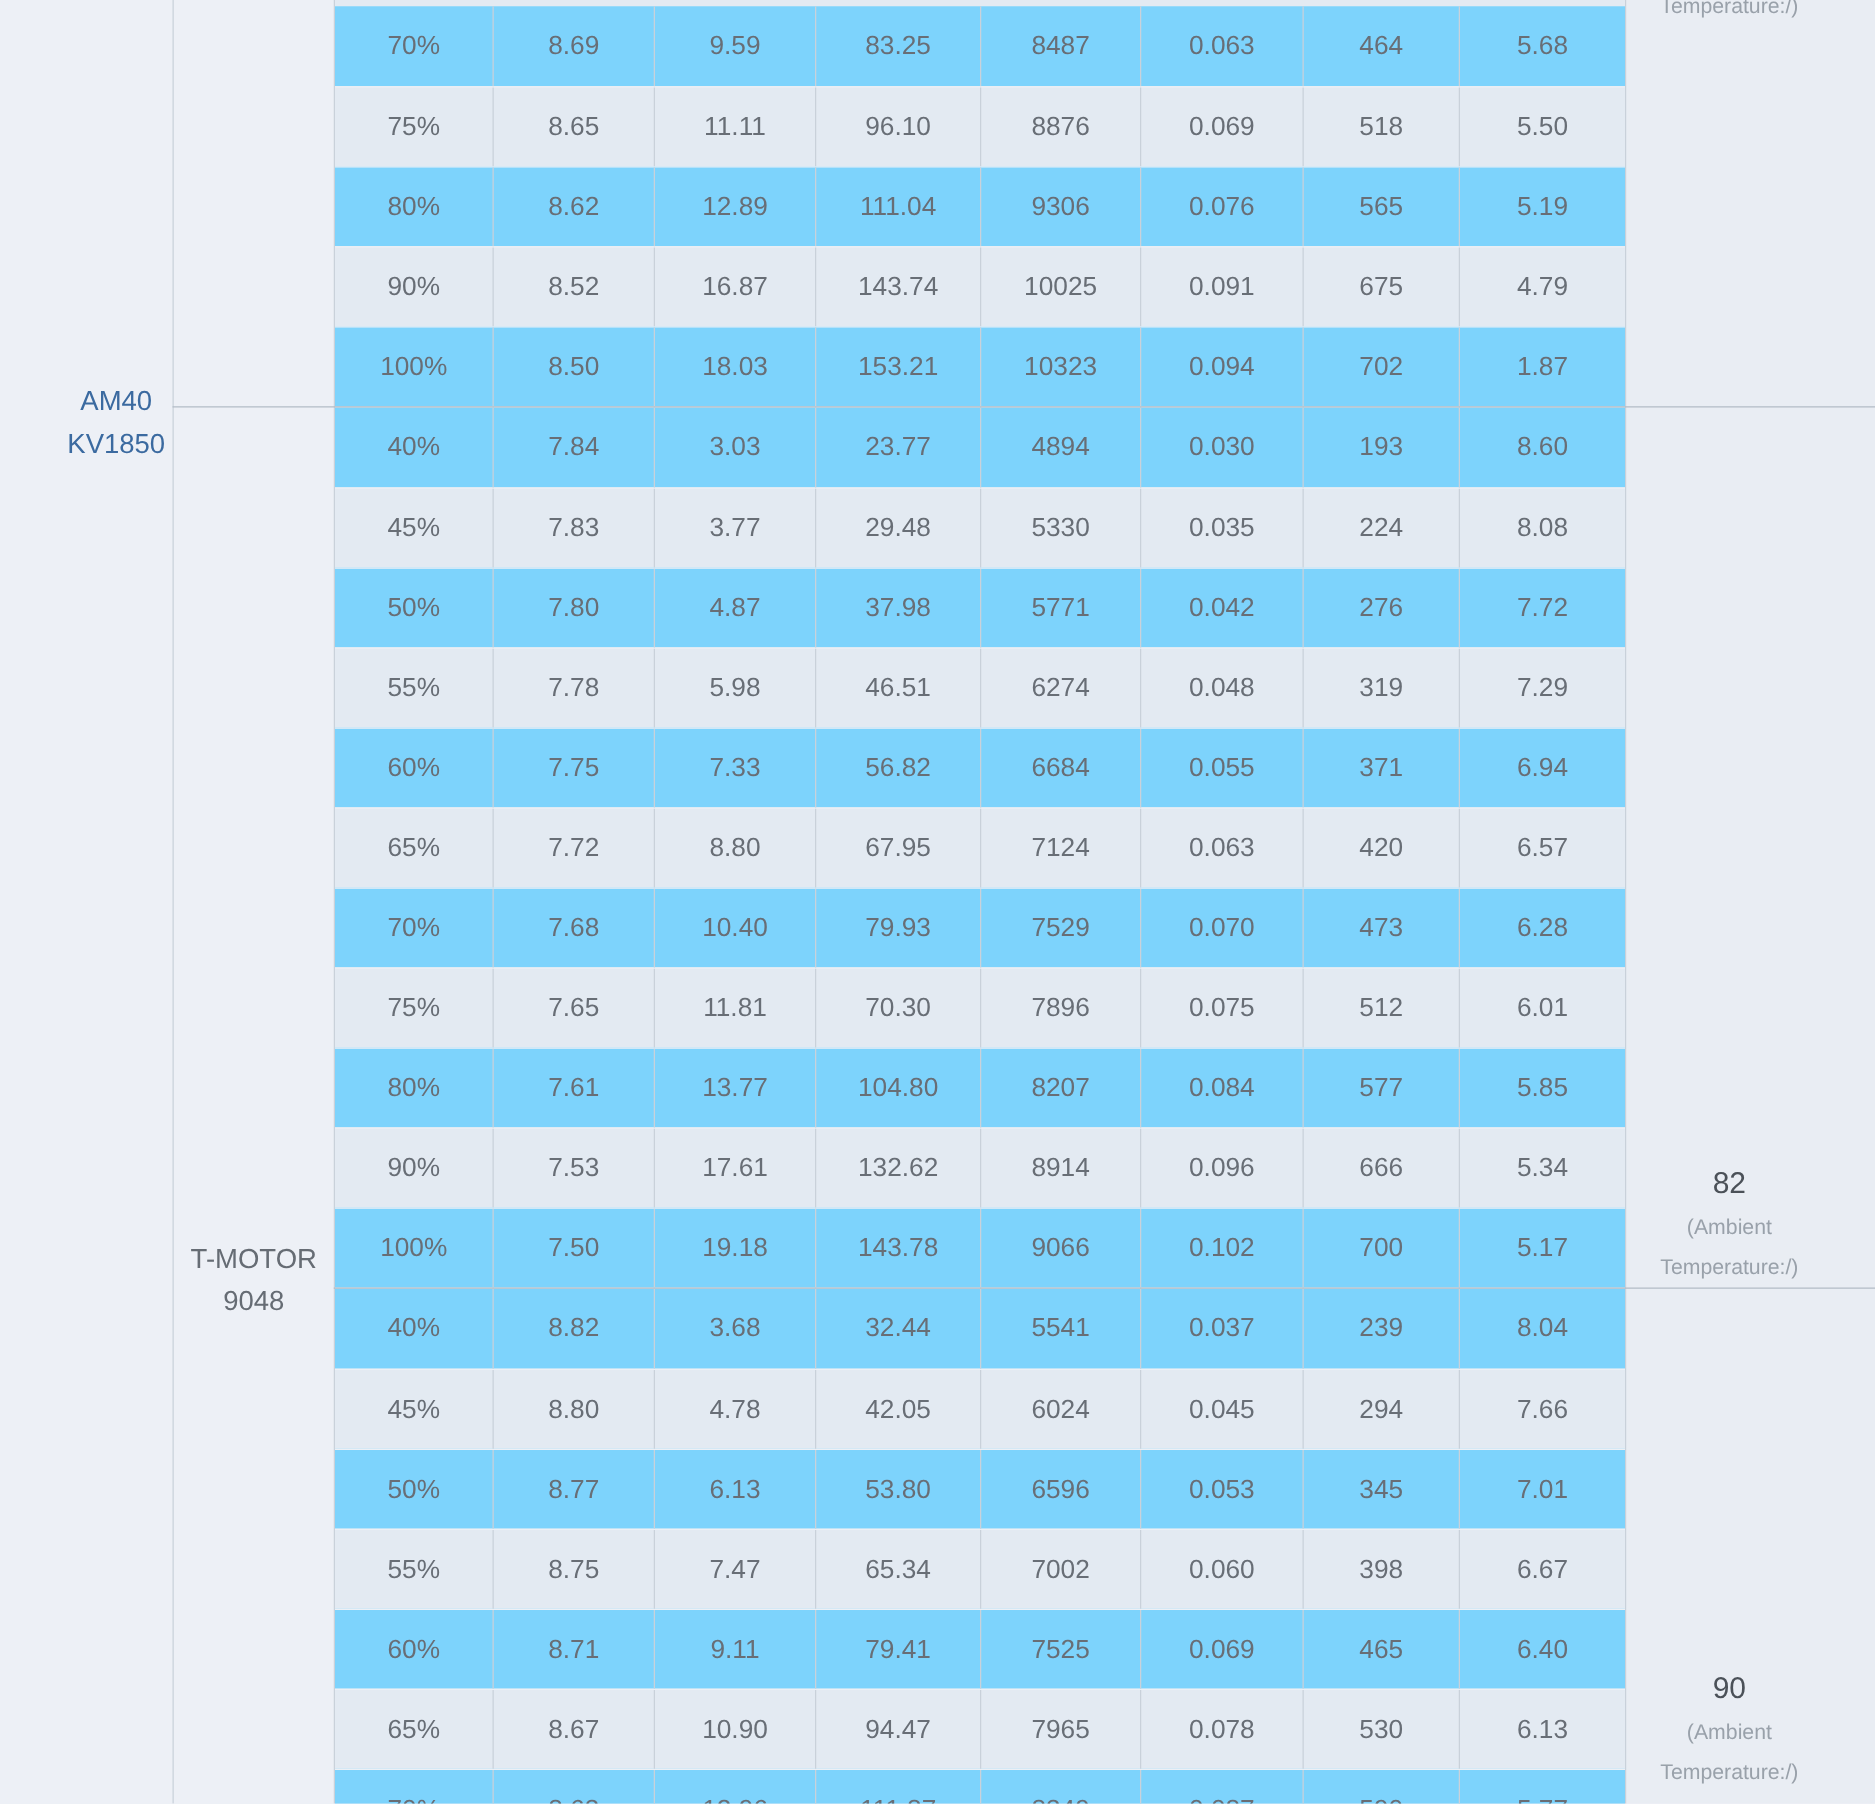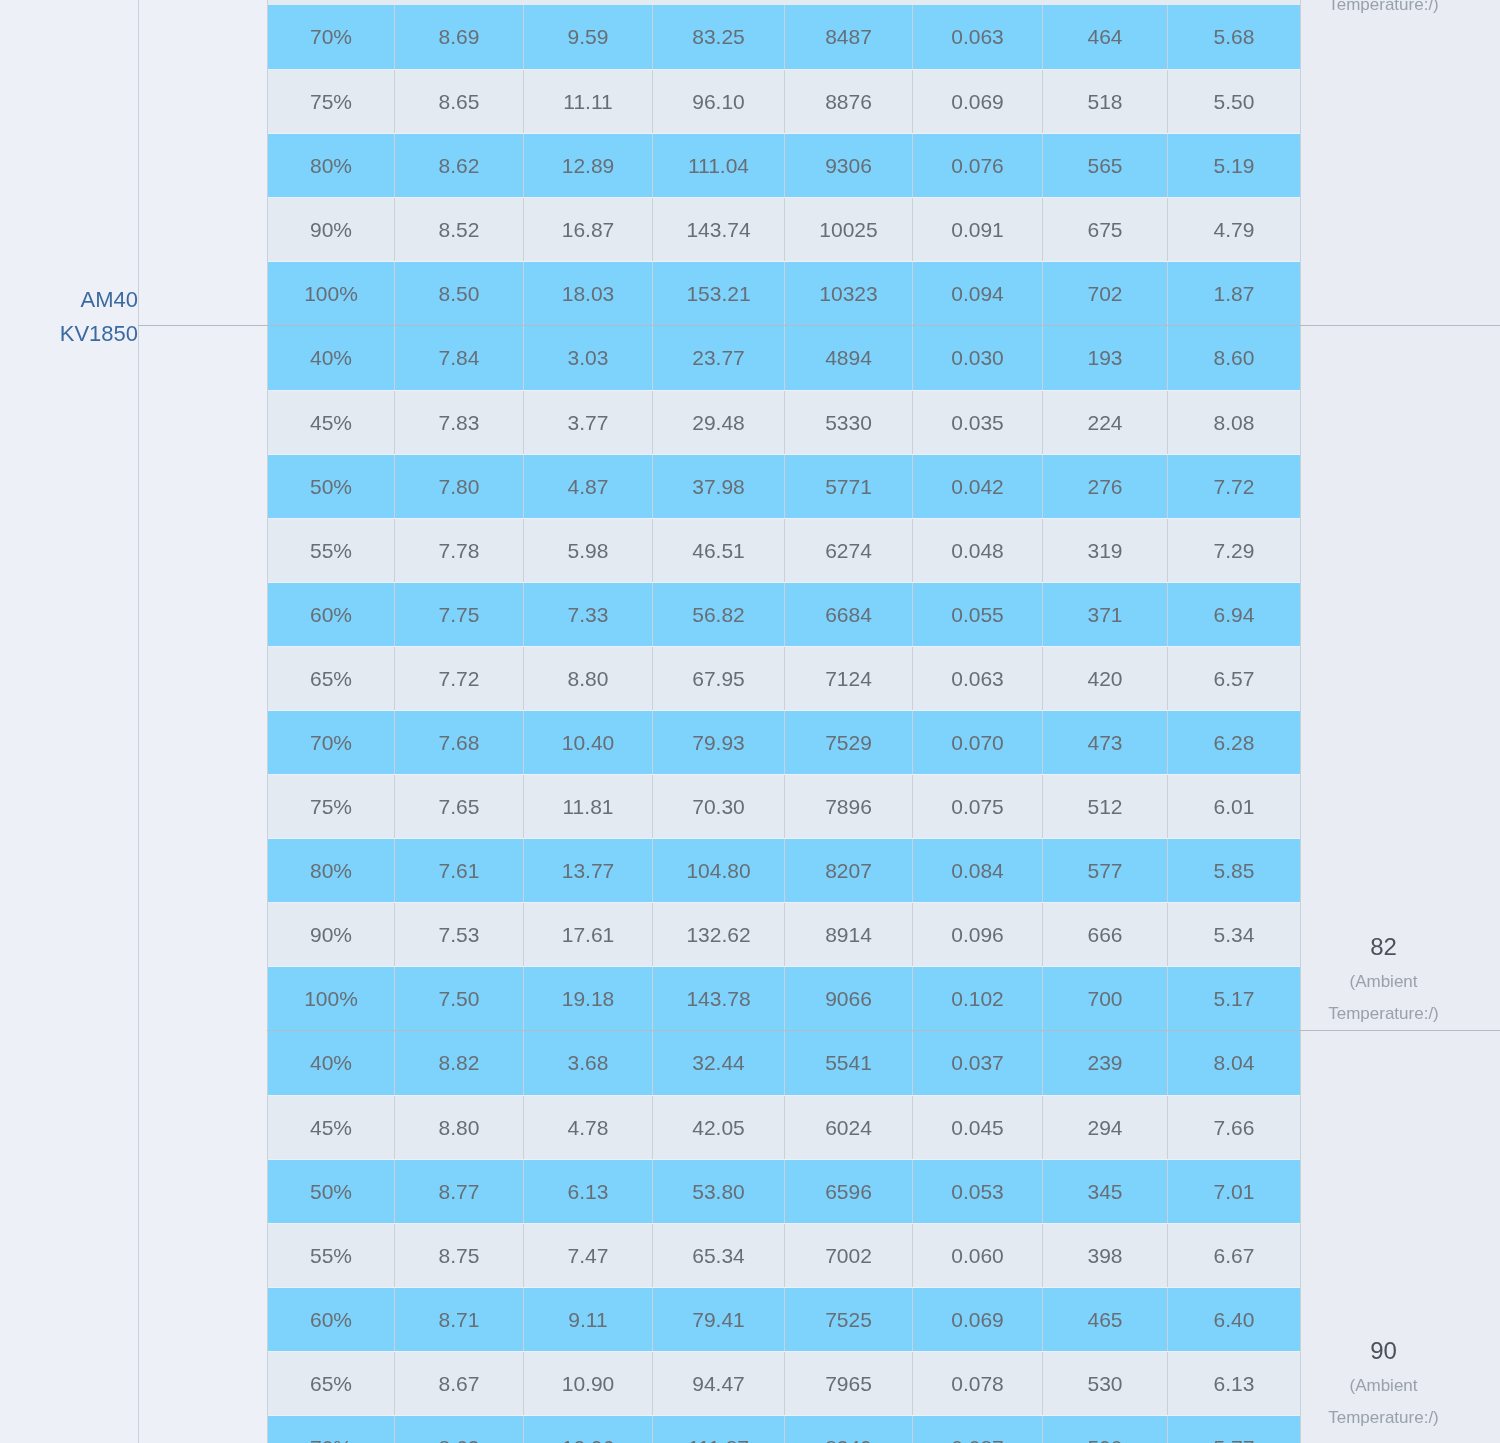--- a/index.html
+++ b/index.html
@@ -14,22 +14,22 @@
   .v-line{position:absolute;top:0;width:1px;height:1443px;background:#c9d1da;}
   .v-motor{left:138px;}
   .v-prop{left:267px;}
   .v-temp{left:1300px;}
   
   .h-line{position:absolute;height:1px;background:#b3bcc6;}
   .h-sec1{top:325px;left:138px;width:1362px;}
   .h-sec2{top:1030px;left:267px;width:1233px;}
   
   .motor-cell{
-    position:absolute;left:0;top:283px;width:138px;
-    text-align:right;color:#3b6aa0;font-size:22px;line-height:34px;
+    position:absolute;left:0;top:304px;width:138px;
+    text-align:center;color:#3b6aa0;font-size:22px;line-height:34px;padding-left:24px;
   }
   .prop-cell{
     position:absolute;left:139px;top:990px;width:128px;
     text-align:center;color:#666c74;font-size:22px;line-height:34px;
   }
   .top-sliver{position:absolute;left:268px;top:0;width:1032px;height:5px;background:#e3eaf2;}
   .rows{position:absolute;left:268px;width:1032px;}
   .rows-1{top:5px;}
   .rows-2{top:326px;}
   .rows-3{top:1031px;}
@@ -321,20 +321,24 @@
     <div class="temp-value">90</div>
     <div class="temp-note">(Ambient</div>
     <div class="temp-note">Temperature:/)</div>
   </div>
 
   <div class="motor-cell">
     <div>AM40</div>
     <div>KV1850</div>
   </div>
 
+  <div class="prop-cell">
+    <div>T-MOTOR</div>
+    <div>9048</div>
+  </div>
 
   <div class="v-line v-motor"></div>
   <div class="v-line v-prop"></div>
   <div class="v-line v-temp"></div>
   <div class="h-line h-sec1"></div>
   <div class="h-line h-sec2"></div>
 
 </div>
 
 </body></html>

